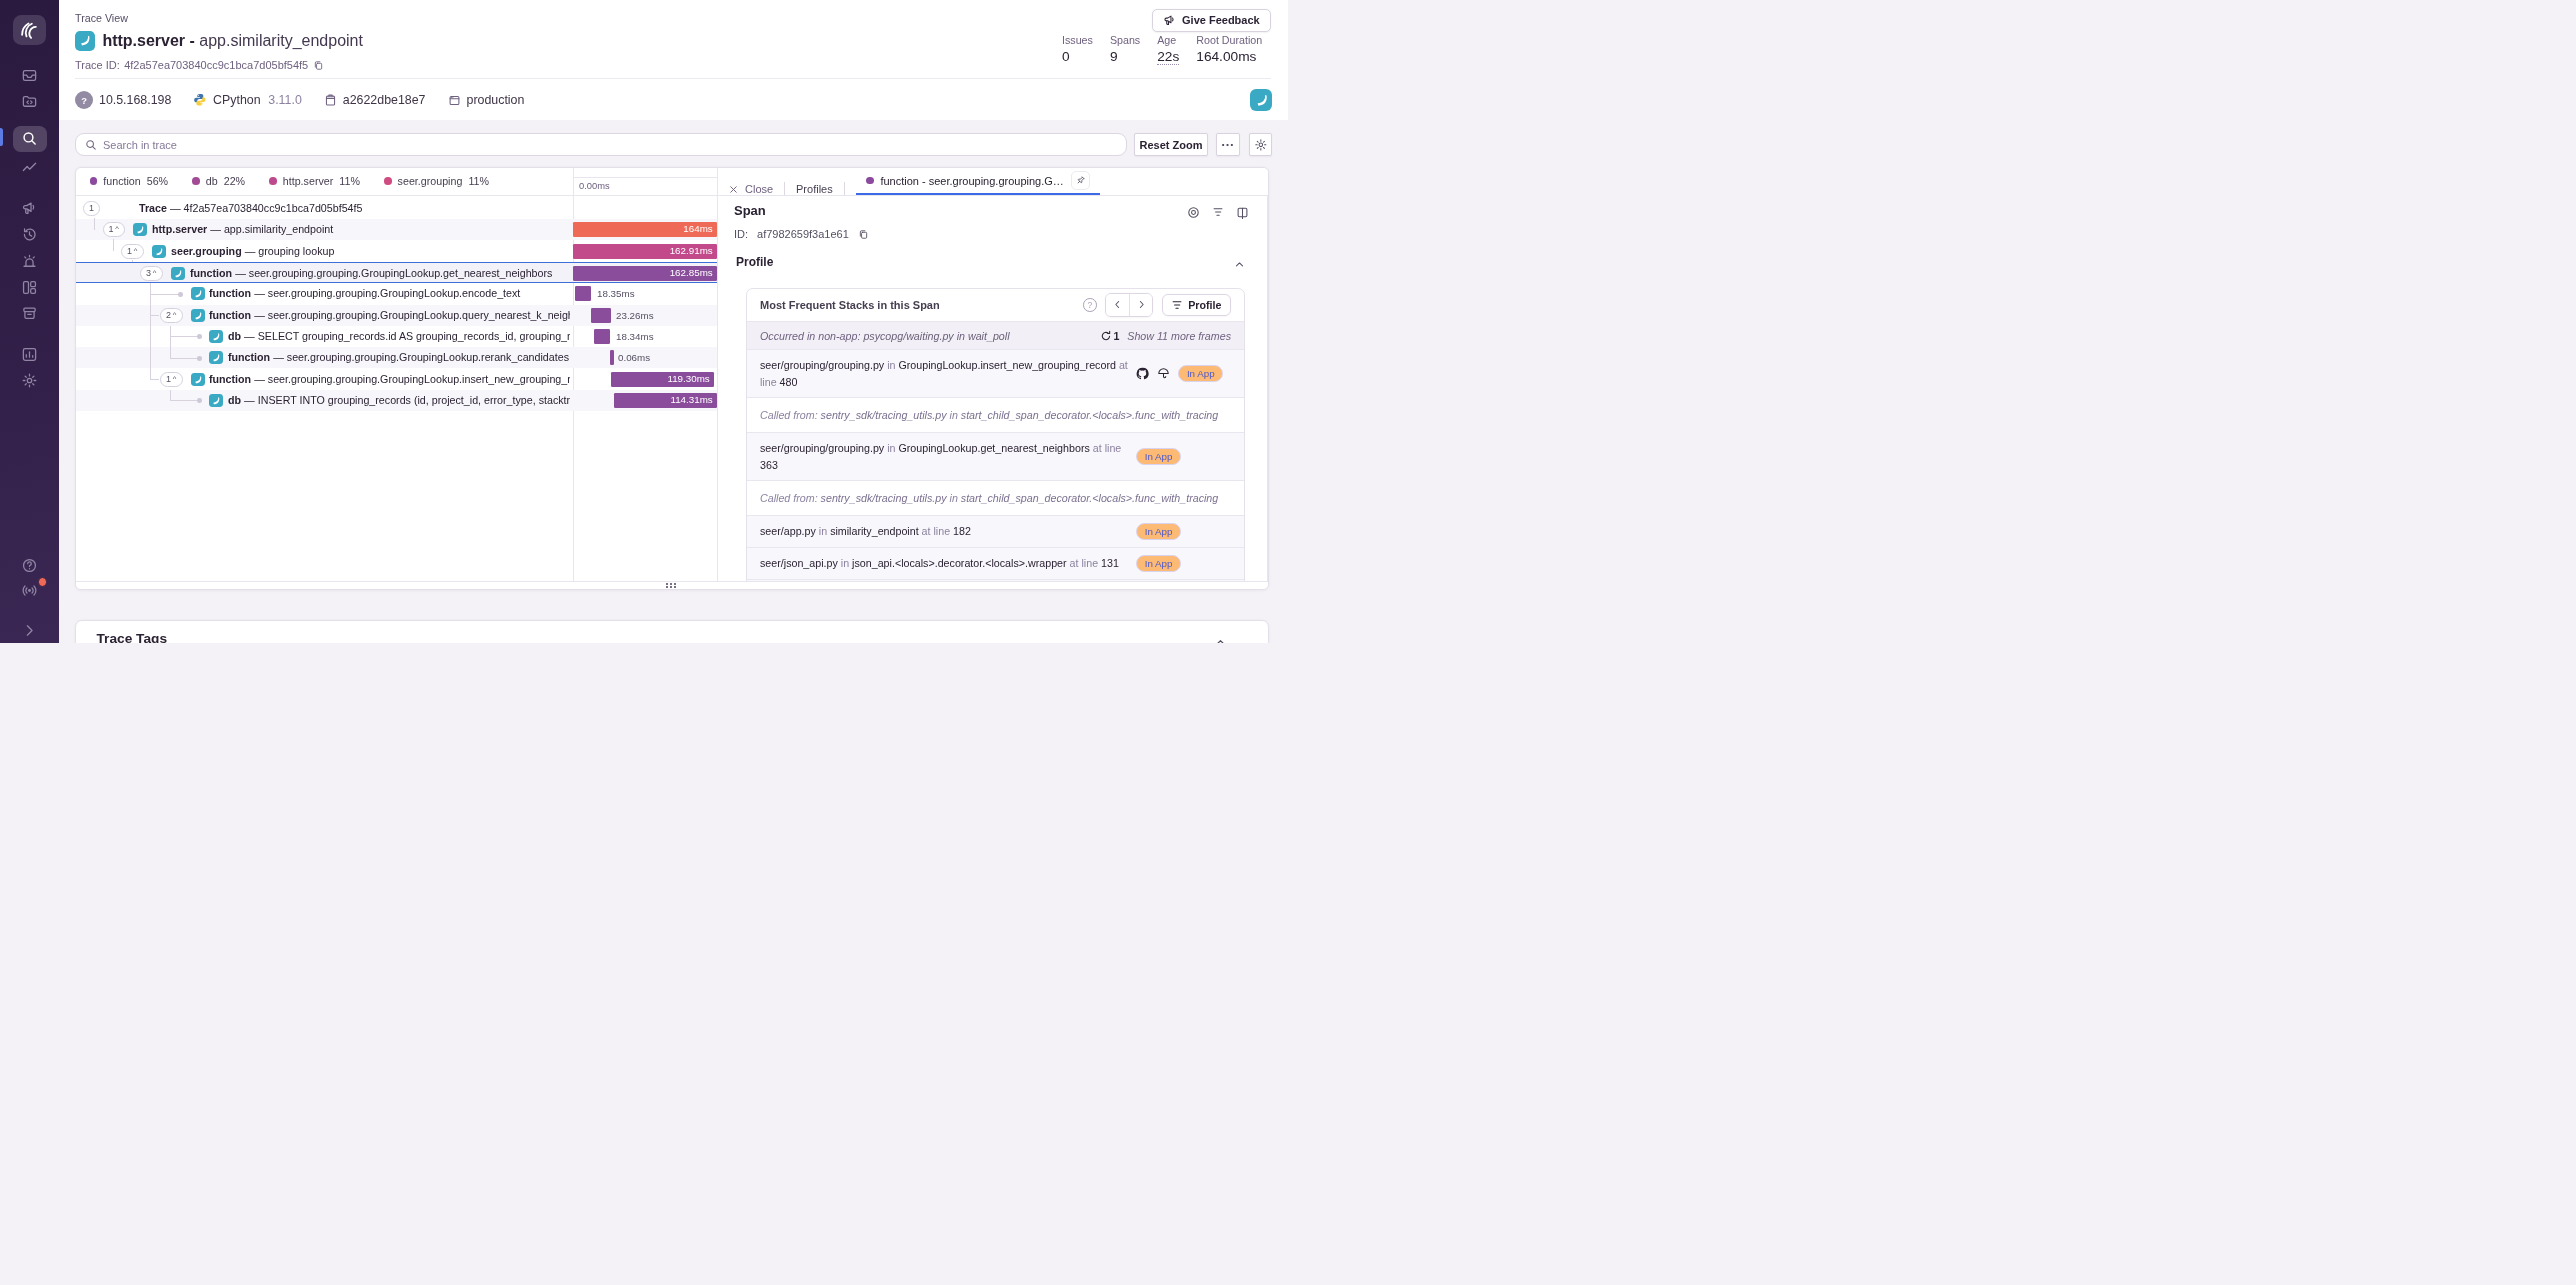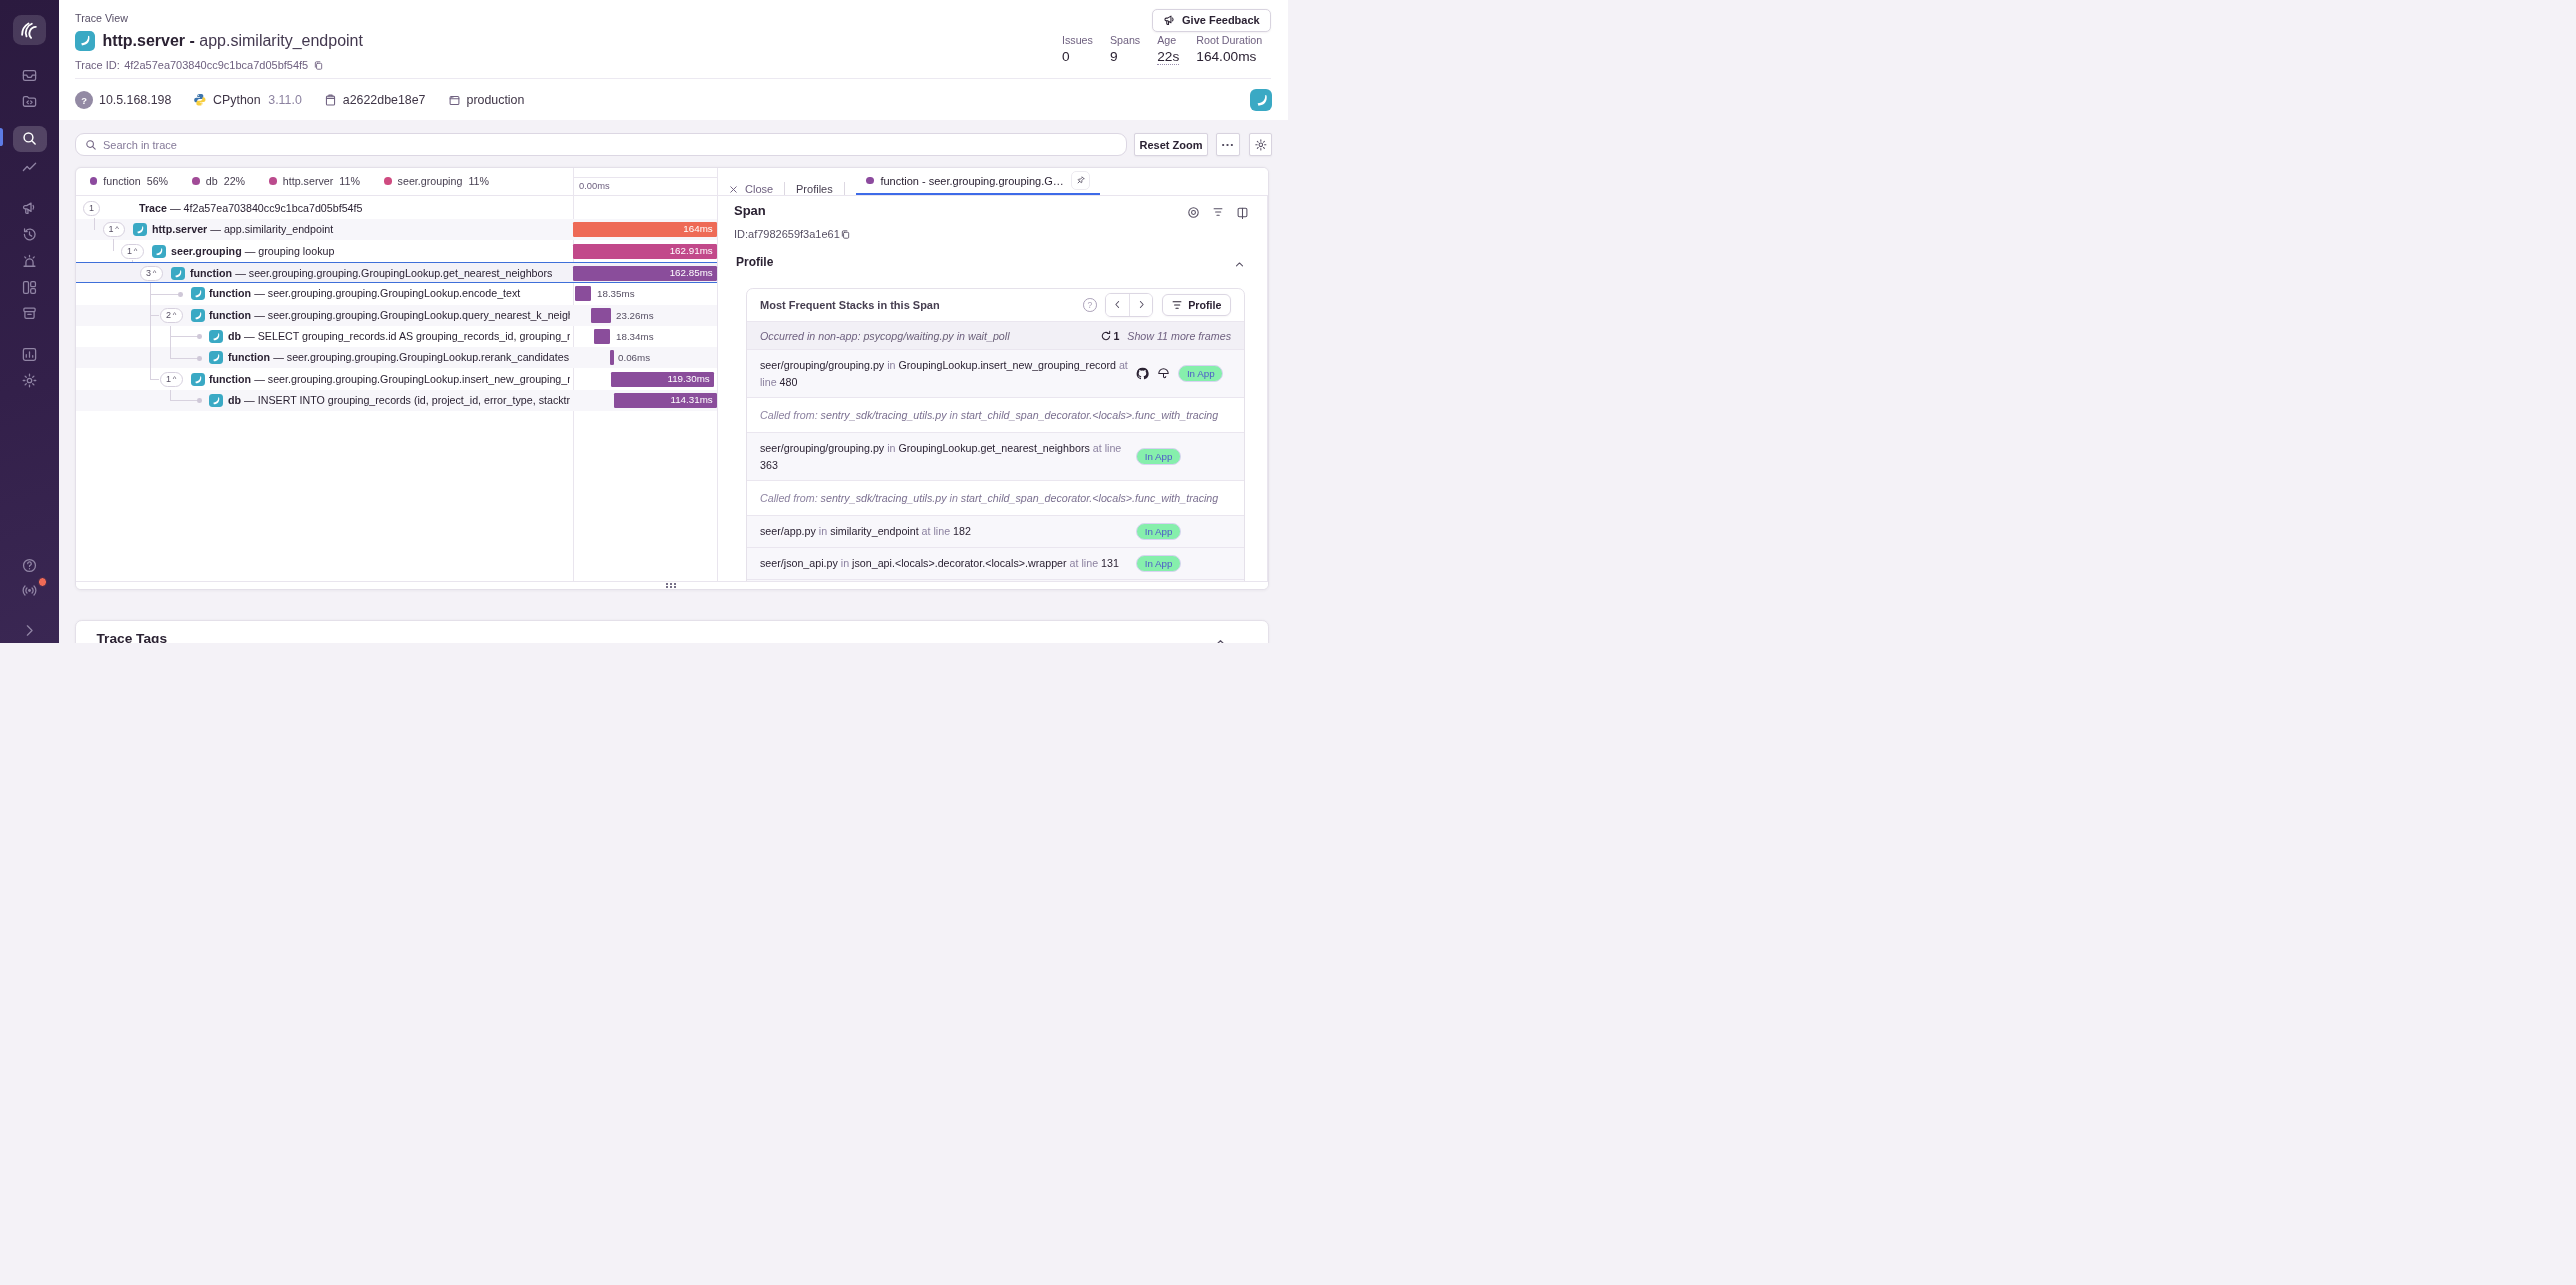--- a/index.html
+++ b/index.html
@@ -86,21 +86,21 @@
   .tab-div{width:0.9px;height:13px;background:#ddd8e2;margin:0 11px}
   .tab-profiles{color:#463e50;cursor:pointer}
   .tab-active{height:27px;display:flex;align-items:center;gap:6.8px;padding:0 10.3px;
     border-bottom:2.1px solid #3d6be8;color:#2b2233;cursor:pointer}
   .tab-dot{width:7.7px;height:7.7px;border-radius:50%;background:#8c4a9e}
   .pin-btn{width:19px;height:19px;border:0.9px solid #eceaf0;background:#fff;border-radius:5.1px;color:#564f63;
     display:flex;align-items:center;justify-content:center;cursor:pointer}
   #span-title{position:absolute;left:17px;top:35px;font-size:13px;font-weight:800;color:#2b2233}
   #span-icons{position:absolute;right:20.5px;top:38px;display:flex;gap:12px;color:#564f63}
   #span-icons span{cursor:pointer}
-  #span-id{position:absolute;left:17px;top:60px;font-size:11px;color:#564f63;display:flex;align-items:center;gap:0}
+  #span-id{position:absolute;left:17px;top:60px;font-size:11px;color:#564f63;display:flex;align-items:center;gap:9px}
   #profile-sec{position:absolute;left:19px;top:87px;font-size:12px;font-weight:800;color:#2b2233}
   #profile-chev{position:absolute;right:24px;top:91px;color:#564f63;cursor:pointer}
   #stacks-card{position:absolute;left:29px;top:120px;width:499px;border:0.9px solid #e5e1ea;border-radius:6.8px;
     background:#fff;overflow:hidden}
   .card-hd{height:32px;display:flex;align-items:center;padding:0 13px;gap:8.5px}
   .card-hd-title{font-weight:700;font-size:11px;color:#463e50;flex:1}
   .help-circ{width:13.7px;height:13.7px;border:1.1px solid #aaa0b8;color:#aaa0b8;border-radius:50%;font-size:8.5px;
     display:flex;align-items:center;justify-content:center;cursor:pointer}
   .pager{display:flex;border:0.9px solid #dcd7e3;border-radius:6px;overflow:hidden;
     box-shadow:0 0.9px 1.7px rgba(43,34,51,.04)}
@@ -113,21 +113,21 @@
   .stack-row{border-top:0.9px solid #eae6ef;padding:6.8px 13px;display:flex;align-items:center;font-size:10.7px}
   .stack-row.occ{background:#f2f0f6;font-style:italic;color:#6f6180;padding:7.7px 13px}
   .stack-row.frame{background:#f8f7fb}
   .stack-row.called{background:#fff;font-style:italic;color:#7b7090;padding:8.5px 13px;line-height:1.6}
   .frame-text{flex:1;color:#2b2233;line-height:1.55;max-width:376px}
   .t-gray{color:#8c82a0}.t-dark{color:#2b2233}.t-mid{color:#6a5f78}
   .occ-left{flex:1}
   .occ-right{display:flex;align-items:center;gap:7.7px;white-space:nowrap}
   .occ-count{display:flex;align-items:center;gap:1.7px;color:#2b2233;font-style:normal;font-weight:600}
   .more-link{color:#6f6180;cursor:pointer}
-  .inapp{background:#86efac;border:0.9px solid #d9d3f2;color:#4f5ac9;font-size:9.8px;border-radius:8.5px;
+  .inapp{background:#fdba74;border:0.9px solid #d9d3f2;color:#4f5ac9;font-size:9.8px;border-radius:8.5px;
     padding:2.1px 7.7px;font-style:normal;white-space:nowrap;cursor:pointer}
   .frame-icons{display:flex;align-items:center;gap:7.7px;margin-right:8.5px;color:#2b2233}
   .frame-icons span{cursor:pointer}
   
   #drag-strip{position:absolute;left:0;top:413px;width:1192px;height:9.4px;background:#fff;
     border-top:0.9px solid #e9e5ee;display:flex;align-items:center;justify-content:center;cursor:row-resize;z-index:4}
   #drag-dots{display:grid;grid-template-columns:repeat(3,3.8px);grid-template-rows:repeat(2,3.4px)}
   #drag-dots i{width:2.1px;height:2.1px;border-radius:50%;background:#4a4160}
   
   #tags-panel{position:absolute;left:75px;top:620px;width:1194px;height:60px;background:#fff;

